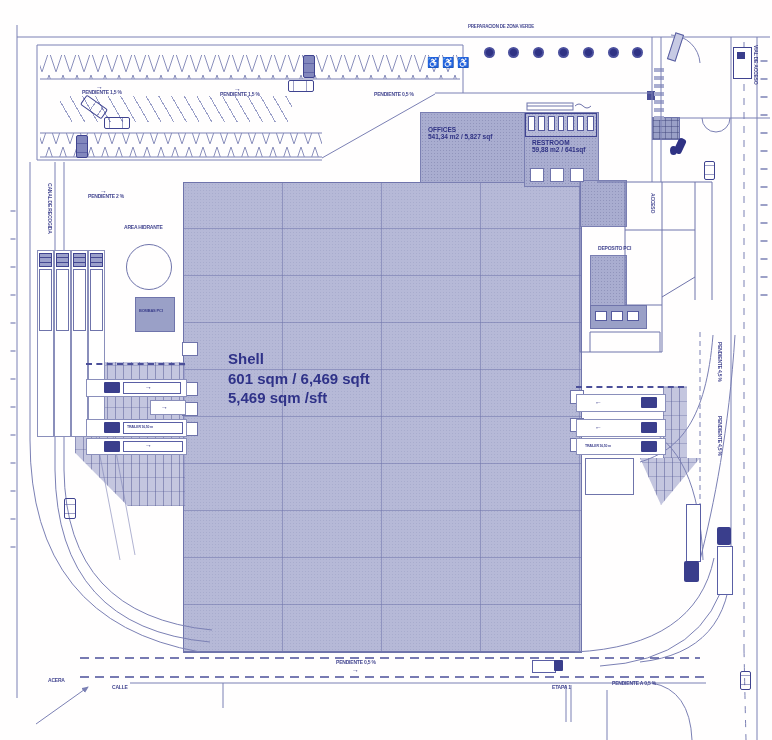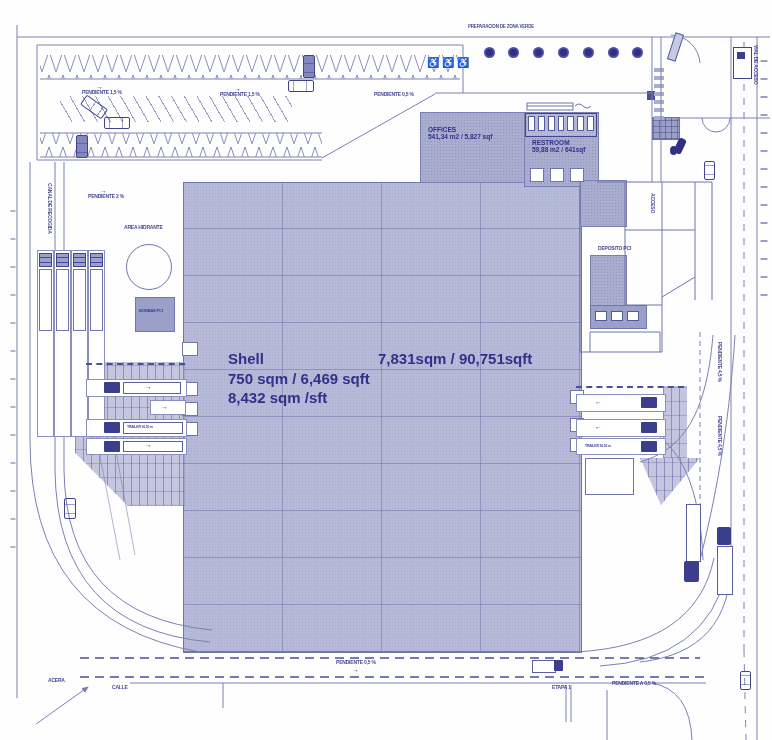--- a/index.html
+++ b/index.html
@@ -240,27 +240,26 @@
   <div class="abs trl" style="left:686px;top:504px;width:13px;height:56px;"></div>
   <div class="abs cab" style="left:684px;top:561px;width:15px;height:21px;border-radius:2px;"></div>
   <div class="abs cab" style="left:717px;top:527px;width:14px;height:18px;border-radius:2px;"></div>
   <div class="abs trl" style="left:717px;top:546px;width:14px;height:47px;"></div>
   <div class="abs trl" style="left:532px;top:660px;width:22px;height:11px;"></div>
   <div class="abs cab" style="left:554px;top:660px;width:9px;height:11px;"></div>
 
   <div class="abs summary">
     <div class="srow">
       <span class="lab">Shell</span>
-      <span class="val">7,831sqm / 90,751sqft</span>
     </div>
     <div class="srow">
-      <span class="val">750 sqm / 6,469 sqft</span>
+      <span class="val">601 sqm / 6,469 sqft</span>
     </div>
     <div class="srow">
-      <span class="val">8,432 sqm /sft</span>
+      <span class="val">5,469 sqm /sft</span>
     </div>
   </div>
 
   <div class="abs" style="left:428px;top:126px;">
     <div class="roomname">OFFICES</div>
     <div class="roomname">541,34 m2 / 5,827 sqf</div>
   </div>
   <div class="abs" style="left:532px;top:139px;">
     <div class="roomname">RESTROOM</div>
     <div class="roomname">59,88 m2 / 641sqf</div>

